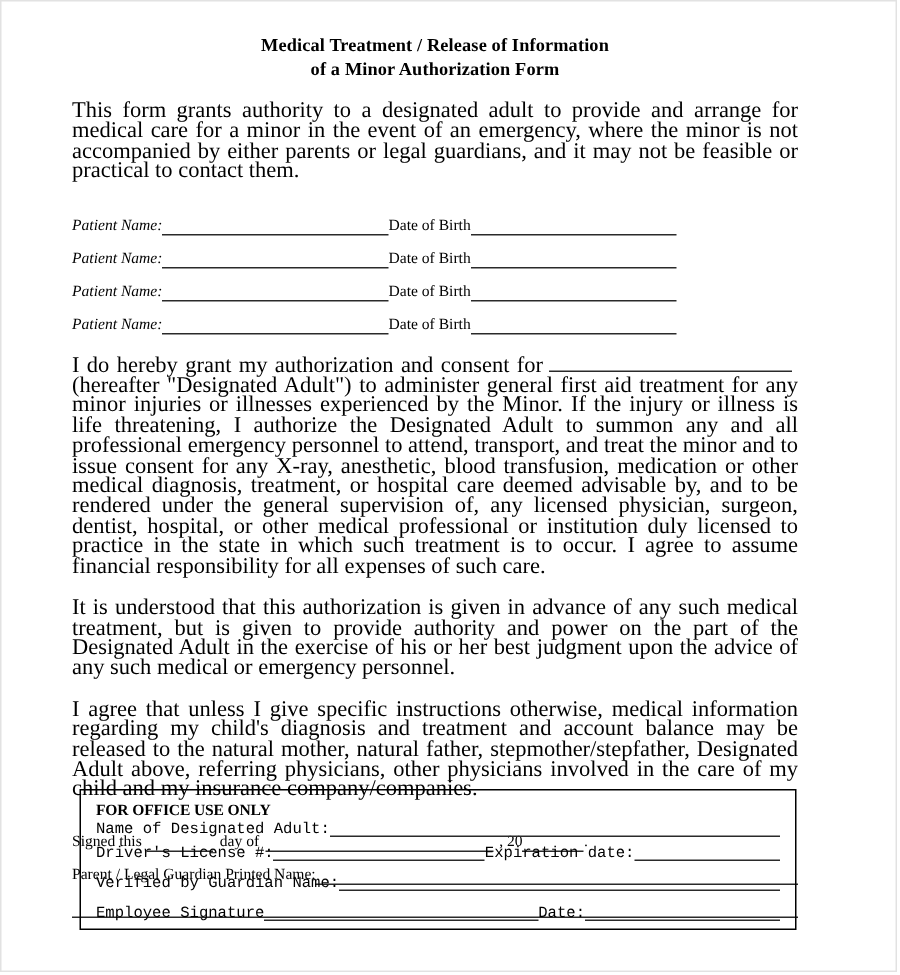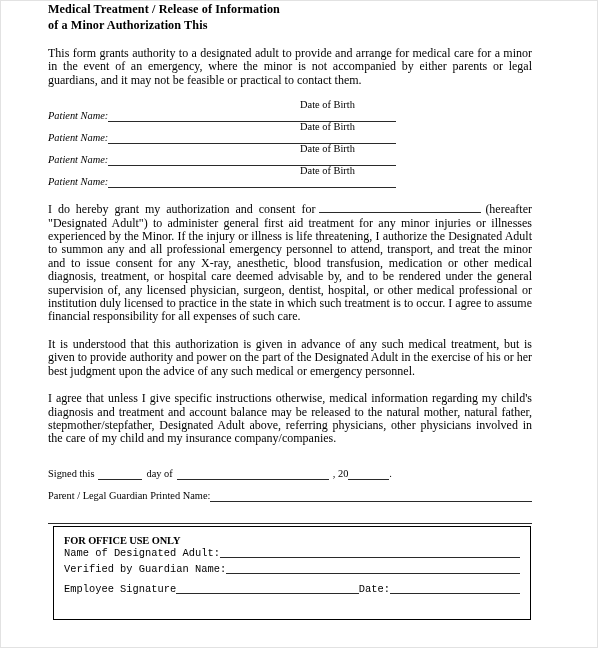--- a/index.html
+++ b/index.html
@@ -24,30 +24,32 @@
   }
   .content {
     position: absolute;
     left: 47px;
     top: 0;
     width: 484px;
   }
 
   
   .title-block {
+    text-align: center;
     font-weight: bold;
     font-size: 12.2px;
     line-height: 16px;
+    padding-top: 21px;
     letter-spacing: 0.1px;
   }
   .title-line { display: block; }
 
   
   .para {
-    font-size: 12px;
+    font-size: 15px;
     line-height: 13.4px;
     text-align: justify;
     margin-top: 14px;
   }
 
   
   .section-heading {
     font-weight: bold;
     font-size: 10.9px;
     line-height: 14px;
@@ -67,21 +69,21 @@
   .fld-label { white-space: pre; }
   .rule {
     border-bottom: 1px solid #2a2a2a;
     display: inline-block;
     height: 10px;
     flex: none;
   }
   .rule.grow { flex: 1 1 auto; }
   .col-name { width: 211px; display: flex; align-items: flex-end; font-style: italic; }
   .col-name .rule { flex: 1 1 auto; }
-  .col-dob { display: flex; align-items: center; flex-direction: column; }
+  .col-dob { display: flex; align-items: flex-end; }
   .col-dob .rule { width: 137px; }
 
   
   .sig-block { margin-top: 14px; }
   .sig-line {
     display: flex;
     align-items: flex-end;
     font-size: 10.4px;
     line-height: 13px;
     height: 22px;
@@ -133,21 +135,21 @@
   .office-line .r-date { width: 130px; }
 </style>
 </head>
 <body>
 
 <div class="page">
   <div class="content">
 
     <div class="title-block">
       <span class="title-line">Medical Treatment / Release of Information</span>
-      <span class="title-line">of a Minor Authorization This</span>
+      <span class="title-line">of a Minor Authorization Form</span>
     </div>
 
     <div class="para">This form grants authority to a designated adult to provide and arrange for medical care for a minor in the event of an emergency, where the minor is not accompanied by either parents or legal guardians, and it may not be feasible or practical to contact them.</div>
 
     <div class="fill-rows">
 
       <div class="fill-row">
         <span class="col-name">
           <span class="fld-label">Patient Name:</span>
           <span class="rule"></span>
@@ -227,20 +229,26 @@
   </div>
 
   <div class="office-box">
     <div class="office-title">FOR OFFICE USE ONLY</div>
 
     <div class="office-line first">
       <span class="lbl">Name of Designated Adult:</span>
       <span class="rule grow"></span>
     </div>
 
+    <div class="office-line">
+      <span class="lbl">Driver's License #:</span>
+      <span class="rule grow"></span>
+      <span class="lbl">Expiration date:</span>
+      <span class="rule r-exp"></span>
+    </div>
 
     <div class="office-line">
       <span class="lbl">Verified by Guardian Name:</span>
       <span class="rule grow"></span>
     </div>
 
     <div class="office-line">
       <span class="lbl">Employee Signature</span>
       <span class="rule grow"></span>
       <span class="lbl">Date:</span>

